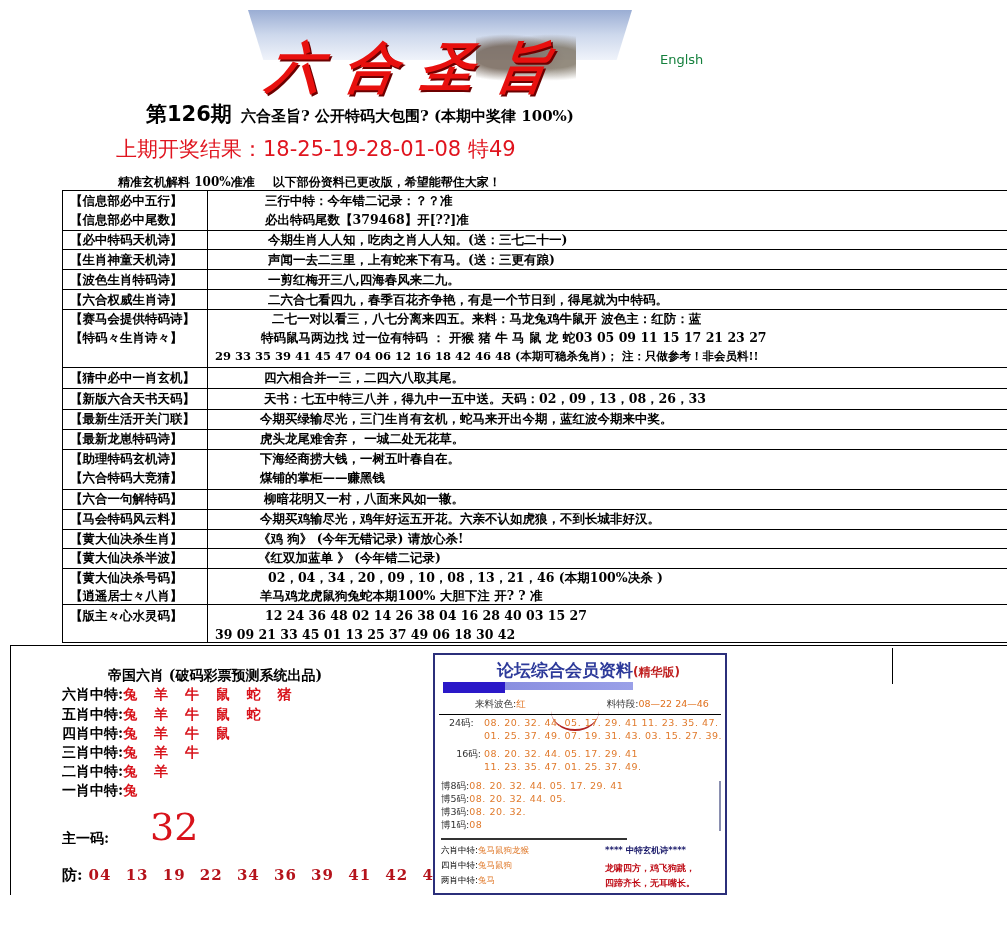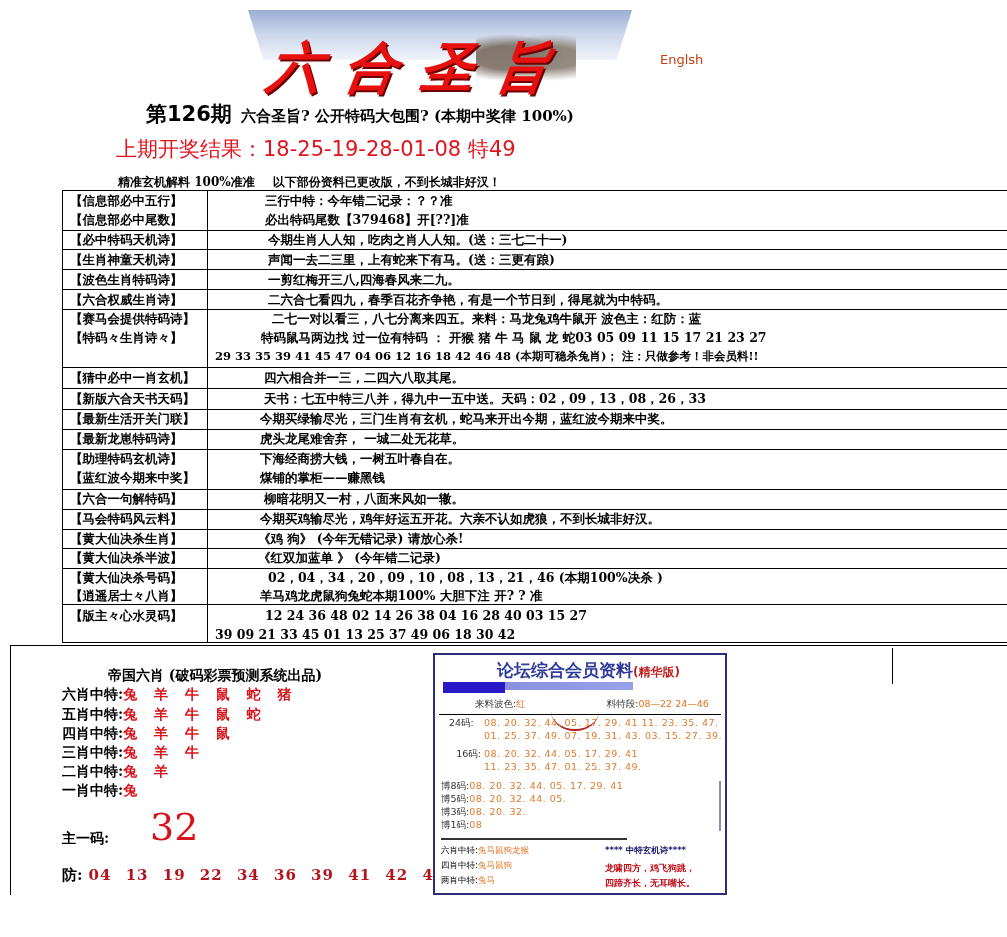--- a/index.html
+++ b/index.html
@@ -8,21 +8,21 @@
 
   
   .banner { left:248px; top:10px; width:384px; height:80px; }
   .banner-bg { position:absolute; left:0; top:0; width:384px; height:50px;
     background:linear-gradient(180deg,#8fa4cf 0%,#c8d4ea 50%,#eef2fa 100%);
     clip-path: polygon(0 0,100% 0,96% 100%,4% 100%); opacity:.9; }
   .banner-horses { position:absolute; left:228px; top:20px; width:100px; height:55px;
     background:radial-gradient(ellipse at 30% 50%,#6b5b4e 0 30%,transparent 60%),radial-gradient(ellipse at 75% 50%,#7a7060 0 28%,transparent 60%); opacity:.8; }
   .banner-title { position:absolute; left:20px; top:22px; font-family:"DejaVu Serif", serif; font-size:54px; font-weight:bold; font-style:italic;
     color:#e8100e; letter-spacing:22px; text-shadow:2px 2px 0 #6d0000; transform:skewX(-8deg); white-space:nowrap; }
-  .english-link { left:660px; top:52px; font-family:"DejaVu Sans", sans-serif; font-size:13px; color:#c2410c; }
+  .english-link { left:660px; top:52px; font-family:"DejaVu Sans", sans-serif; font-size:13px; color:#15803d; }
 
   .issue-line { left:146px; top:100px; white-space:nowrap; }
   .issue-num { font-family:"DejaVu Sans", sans-serif; font-size:21px; font-weight:bold; }
   .issue-desc { font-family:"DejaVu Serif", serif; font-size:15px; font-weight:bold; margin-left:4px; }
 
   .result-line { left:116px; top:135px; font-family:"DejaVu Sans", sans-serif; font-size:21px; color:#e0141e; white-space:nowrap; }
 
   .notice { left:118px; top:174px; font-size:12px; font-weight:bold; white-space:nowrap; }
   .notice span + span { margin-left:18px; }
   .label { position:absolute; left:10px; white-space:nowrap; }
@@ -68,21 +68,21 @@
   <span class="issue-num">第126期</span>
   <span class="issue-desc">六合圣旨? 公开特码大包围? (本期中奖律 100%)</span>
 </div>
 
 <div class="abs result-line">
   <span>上期开奖结果：</span><span>18-25-19-28-01-08</span>
   <span>特49</span>
 </div>
 
 <div class="abs notice">
-  <span>精准玄机解料 100%准准</span><span>以下部份资料已更改版，不到长城非好汉！</span>
+  <span>精准玄机解料 100%准准</span><span>以下部份资料已更改版，希望能帮住大家！</span>
 </div>
 
 <div class="abs" style="left:62px; top:190px; width:946px; height:452px; font-size:12.5px; font-weight:bold;">
 
   <div class="abs" style="left:0; top:0; width:1px; height:452px; background:#000;"></div>
   <div class="abs" style="left:145px; top:0; width:1px; height:452px; background:#000;"></div>
 
   <div class="abs" style="left:0;top:0;width:946px;height:1px;background:#000"></div>
   <div class="abs" style="left:0;top:40px;width:946px;height:1px;background:#000"></div>
   <div class="abs" style="left:0;top:59px;width:946px;height:1px;background:#000"></div>
@@ -148,21 +148,21 @@
   </div>
   <div class="abs" style="top:241px;left:0;width:946px;height:18px">
     <span class="label" style="left:8px">【最新龙崽特码诗】</span>
     <span class="val" style="left:198px">虎头龙尾难舍弃， 一城二处无花草。</span>
   </div>
   <div class="abs" style="top:261px;left:0;width:946px;height:18px">
     <span class="label" style="left:8px">【助理特码玄机诗】</span>
     <span class="val" style="left:198px">下海经商捞大钱，一树五叶春自在。</span>
   </div>
   <div class="abs" style="top:280px;left:0;width:946px;height:18px">
-    <span class="label" style="left:8px">【蓝红波今期来中奖】</span>
+    <span class="label" style="left:8px">【六合特码大竞猜】</span>
     <span class="val" style="left:198px">煤铺的掌柜——赚黑钱</span>
   </div>
   <div class="abs" style="top:301px;left:0;width:946px;height:18px">
     <span class="label" style="left:8px">【六合一句解特码】</span>
     <span class="val" style="left:202px">柳暗花明又一村，八面来风如一辙。</span>
   </div>
   <div class="abs" style="top:321px;left:0;width:946px;height:18px">
     <span class="label" style="left:8px">【马会特码风云料】</span>
     <span class="val" style="left:198px">今期买鸡输尽光，鸡年好运五开花。六亲不认如虎狼，不到长城非好汉。</span>
   </div>

